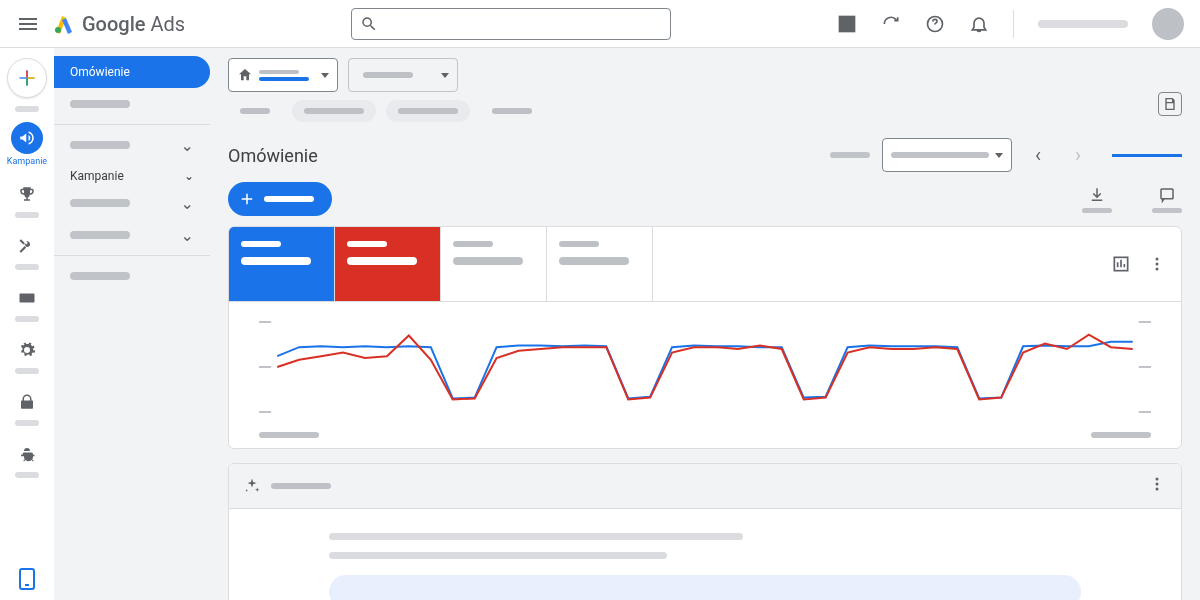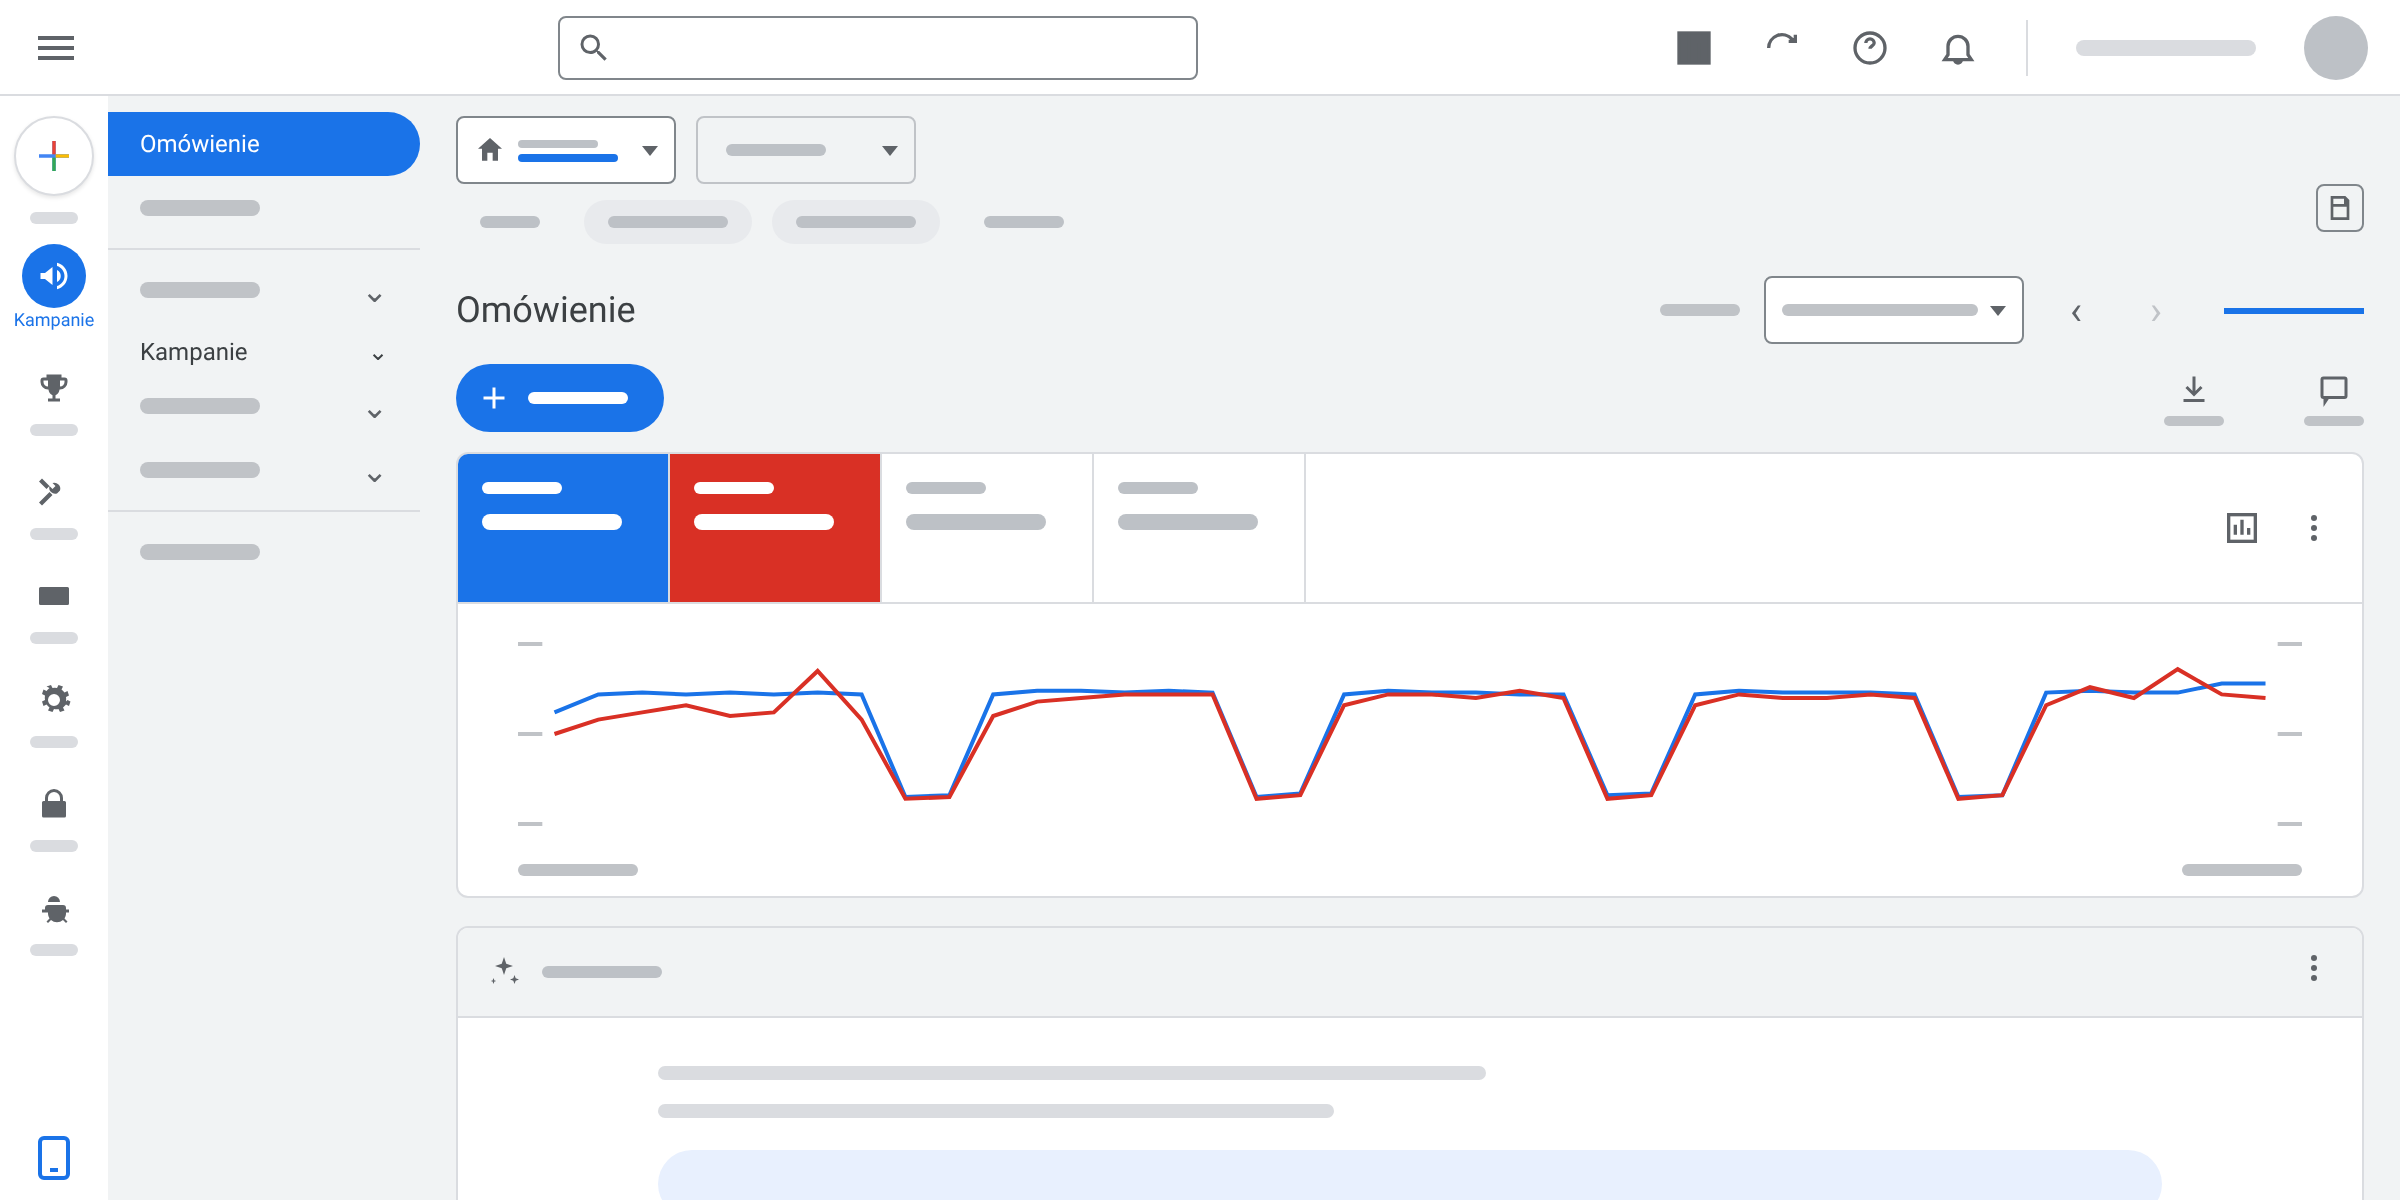--- a/index.html
+++ b/index.html
@@ -99,20 +99,28 @@
 .banner { background: #e8f0fe; height: 34px; border-radius: 17px; margin-top: 16px; }
 </style>
 </head>
 <body>
 
 <div class="topbar">
   <div class="hamburger">
     <svg viewBox="0 0 24 24" fill="currentColor">
         <path d="M3 6h18v2H3zM3 11h18v2H3zM3 16h18v2H3z"></path>
       </svg>
+  </div>
+  <div class="logo">
+    <svg viewBox="0 0 24 24">
+        <path fill="#FBBC04" d="M4 20l6-16 4 2-6 16z"></path>
+        <path fill="#4285F4" d="M14 6l6 14-4 2-6-14z"></path>
+        <circle fill="#34A853" cx="6" cy="18" r="3"></circle>
+      </svg>
+    <span class="logo-text"><span class="g">Google</span> <span class="a">Ads</span></span>
   </div>
   <div class="searchbox">
     <svg viewBox="0 0 24 24" fill="currentColor">
         <path d="M15.5 14h-.79l-.28-.27A6.471 6.471 0 0016 9.5 6.5 6.5 0 109.5 16c1.61 0 3.09-.59 4.23-1.57l.27.28v.79l5 4.99L20.49 19l-4.99-5zm-6 0C7.01 14 5 11.99 5 9.5S7.01 5 9.5 5 14 7.01 14 9.5 11.99 14 9.5 14z"></path>
       </svg>
     <input type="text" style="">
   </div>
   <div class="topbar-right">
     <div class="top-icon"><svg viewBox="0 0 24 24" fill="currentColor">
           <path d="M3 3h18v18H3zM8 7v12M13 3v18"></path>

